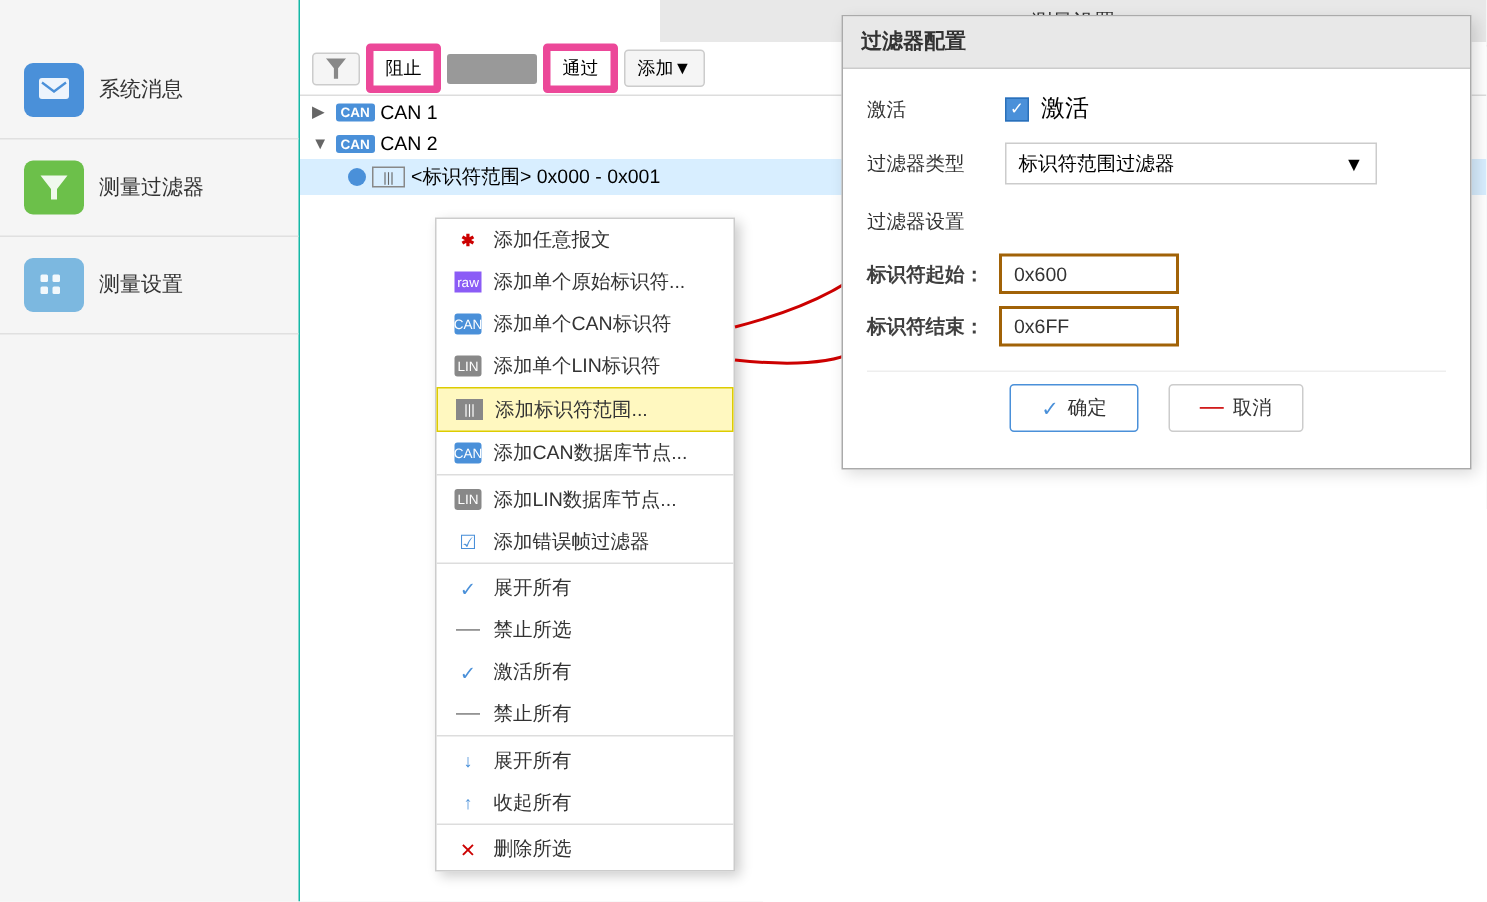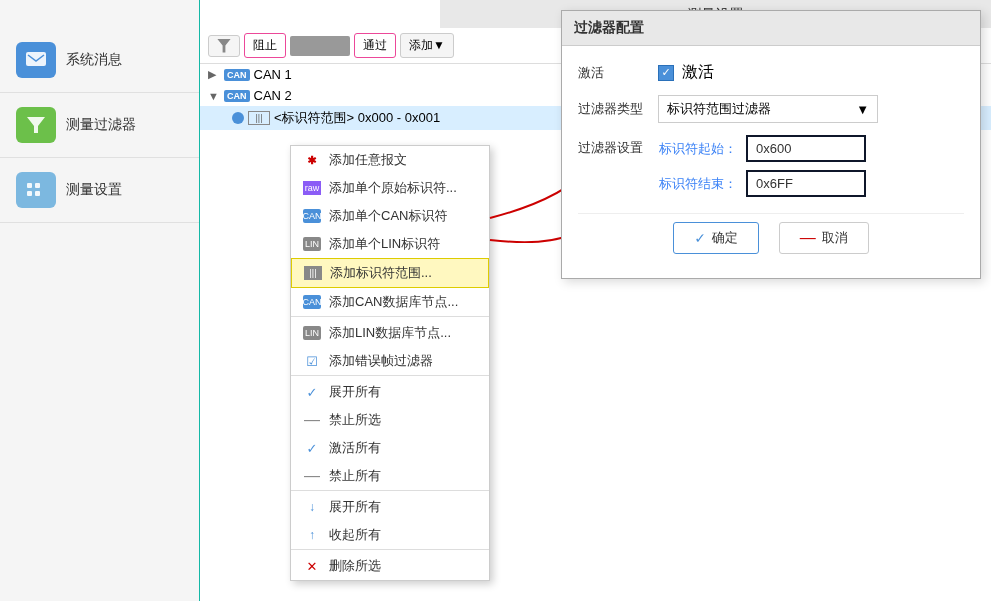--- a/index.html
+++ b/index.html
@@ -92,21 +92,21 @@
 
     .toolbar-icon-filter {
       width: 14px; height: 14px;
       background: #888;
       clip-path: polygon(0 0, 100% 0, 60% 50%, 60% 100%, 40% 100%, 40% 50%);
     }
 
     .toolbar-label {
       padding: 3px 8px;
       font-size: 12px;
-      border: 1px solid #ec4899;
+      border: 5px solid #ec4899;
       border-radius: 3px;
       background: #fff;
     }
 
     
     .tree-area {
       position: absolute;
       top: 64px; left: 0; right: 0; bottom: 30px;
       overflow: auto;
     }
@@ -204,20 +204,21 @@
     }
 
     .filter-panel-body {
       padding: 16px;
     }
 
     .filter-row {
       display: flex;
       align-items: center;
       margin-bottom: 12px;
+      gap: 12px;
     }
 
     .filter-label {
       width: 80px;
       font-size: 13px;
       color: #333;
       flex-shrink: 0;
     }
 
     .filter-control {
@@ -234,30 +235,30 @@
       display: flex; align-items: center; justify-content: center;
       color: white;
       font-size: 11px;
       flex-shrink: 0;
     }
 
     .select-control {
       border: 1px solid #ccc;
       padding: 4px 8px;
       font-size: 13px;
-      width: 220px;
+      width: 248px;
       display: flex;
       align-items: center;
       justify-content: space-between;
       cursor: pointer;
       background: #fff;
     }
 
     .input-field {
-      border: 2px solid #0f172a;
+      border: 2px solid #a16207;
       padding: 4px 8px;
       font-size: 13px;
       width: 120px;
       background: #fff;
       color: #333;
     }
 
     .filter-buttons {
       display: flex;
       justify-content: center;
@@ -327,23 +328,24 @@
     }
 
     .sub-field-row {
       display: flex;
       align-items: center;
       gap: 8px;
     }
 
     .sub-field-label {
       font-size: 13px;
-      color: #3b82f6;
-      text-align: center;
+      color: #404040;
+      text-align: left;
       width: 80px;
+      font-weight: bold;
     }
   </style>
 </head>
 <body>
 
 <div class="main-window">
 
   <div class="sidebar">
     <div class="sidebar-top"></div>
 
@@ -516,21 +518,21 @@
       </div>
 
       <div class="filter-row">
         <div class="filter-label">过滤器类型</div>
         <div class="select-control">
           <span>标识符范围过滤器</span>
           <span>▼</span>
         </div>
       </div>
 
-      <div class="filter-row" style="align-items:flex-start;">
+      <div class="filter-row" style="align-items:flex-start;flex-direction:column;">
         <div class="filter-label" style="padding-top:4px;">过滤器设置</div>
         <div class="sub-fields">
 
           <div class="sub-field-row">
             <div class="sub-field-label">标识符起始：</div>
             <input class="input-field" type="text" value="0x600" style="">
           </div>
 
           <div class="sub-field-row">
             <div class="sub-field-label">标识符结束：</div>

